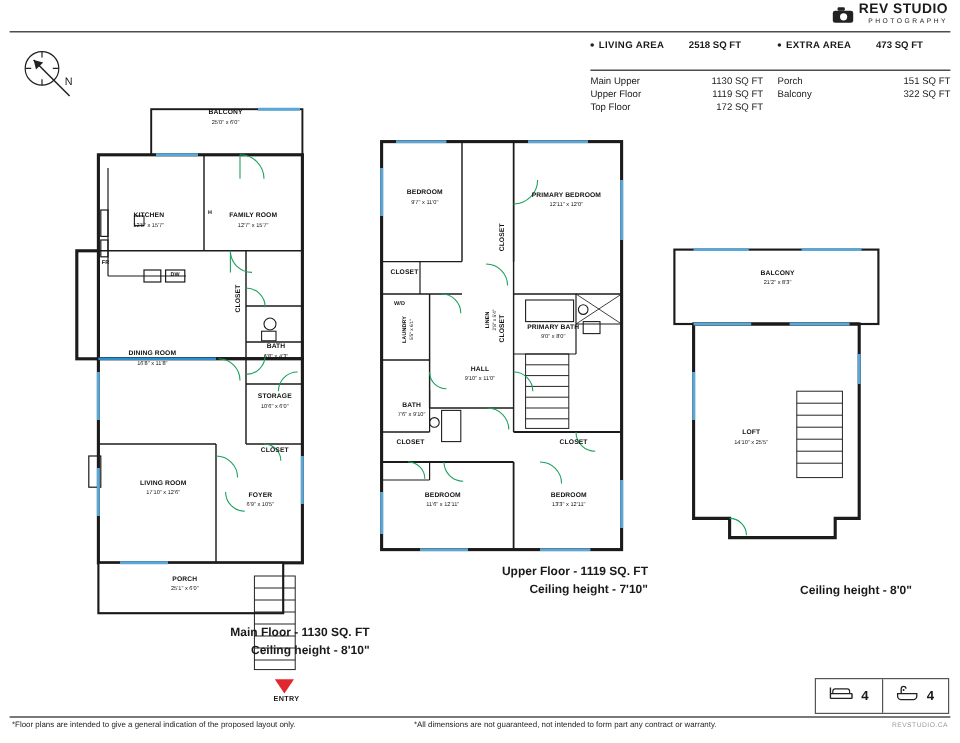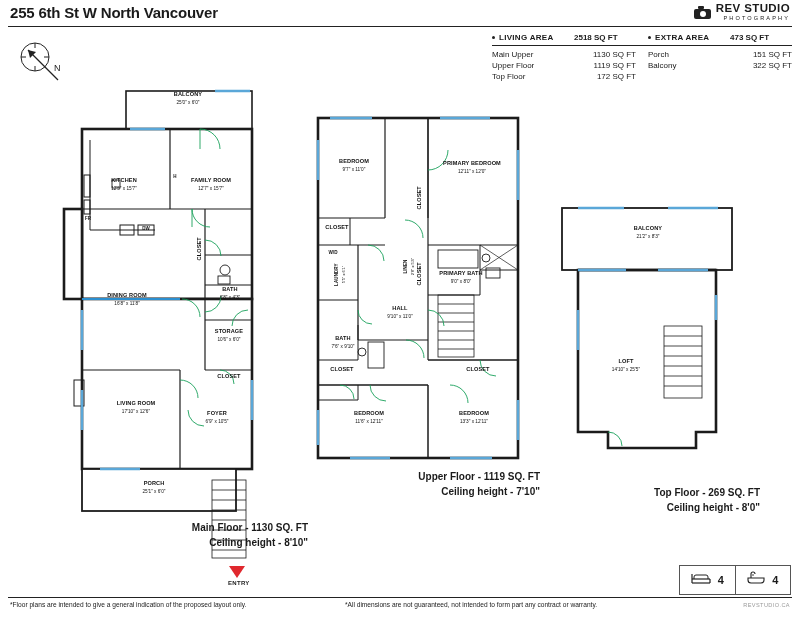--- a/index.html
+++ b/index.html
@@ -13,21 +13,21 @@
   .logo .cam{width:17px;height:13px;position:relative;}
   .logo .cam .body{position:absolute;left:0;top:3px;width:17px;height:10px;background:#222;border-radius:2px;}
   .logo .cam .lens{position:absolute;left:6px;top:5px;width:6px;height:6px;border-radius:50%;background:#fff;}
   .logo .cam .top{position:absolute;left:4px;top:0px;width:6px;height:3px;background:#222;border-radius:1px;}
   .logo .txt{line-height:1;}
   .logo .t1{font-size:11.5px;font-weight:bold;letter-spacing:0.4px;}
   .logo .t2{font-size:5.6px;letter-spacing:2.1px;text-align:right;margin-top:1px;}
 
   
   .areabox{position:absolute;left:492px;top:33px;width:300px;font-size:8px;}
-  .areabox .hdr{display:flex;border-bottom:1px solid #222;padding-bottom:3px;}
+  .areabox .hdr{display:flex;border-bottom:1px solid #222;padding-bottom:16px;}
   .areabox .colA{width:150px;display:flex;}
   .areabox .colB{width:150px;display:flex;}
   .areabox .hname{font-weight:bold;font-size:8px;letter-spacing:0.3px;flex:1;}
   .areabox .hval{font-weight:bold;font-size:8px;text-align:left;width:62px;}
   .dot{display:inline-block;width:3px;height:3px;border-radius:50%;background:#222;margin-right:4px;position:relative;top:-1px;}
   .areabox .rows{display:flex;margin-top:4px;}
   .rowline{display:flex;margin-bottom:2px;}
   .rowline .n{flex:1;font-size:8px;}
   .rowline .v{width:62px;text-align:right;font-size:8px;}
 
@@ -54,21 +54,20 @@
   .badge .half{flex:1;display:flex;align-items:center;justify-content:center;gap:7px;}
   .badge .sep{width:1px;background:#555;}
   .badge .num{font-size:11px;font-weight:bold;}
   .entry-lbl{position:absolute;left:228px;top:580px;font-size:6px;font-weight:bold;letter-spacing:0.3px;}
 </style>
 </head>
 <body>
 
 <div class="root">
 
-  <div class="title">255 6th St W North Vancouver</div>
   <div class="logo">
     <div class="cam">
       <div class="top"></div>
         <div class="body"></div>
         <div class="lens"></div>
     </div>
     <div class="txt">
       <div class="t1">REV STUDIO</div>
       <div class="t2">PHOTOGRAPHY</div>
     </div>
@@ -442,21 +441,20 @@
       <b>BALCONY</b>
       <span class="d">21'2" x 8'3"</span>
     </div>
     <div class="lbl" style="left:42px;top:158px;width:72px;">
       <b>LOFT</b>
       <span class="d">14'10" x 25'5"</span>
     </div>
   </div>
 
   <div class="cap" style="left:540px;top:486px;width:220px;">
-    <div>Top Floor - 269 SQ. FT</div>
     <div>Ceiling height - 8'0"</div>
   </div>
 
   <div class="badge">
     <div class="half">
       <span>
         <svg width="20" height="13" viewBox="0 0 20 13">
           <path d="M1 2 v9" stroke="#222" stroke-width="1.2" fill="none"></path>
           <path d="M1 11 h18" stroke="#222" stroke-width="1.2" fill="none"></path>
           <path d="M19 11 v-4" stroke="#222" stroke-width="1.2" fill="none"></path>

